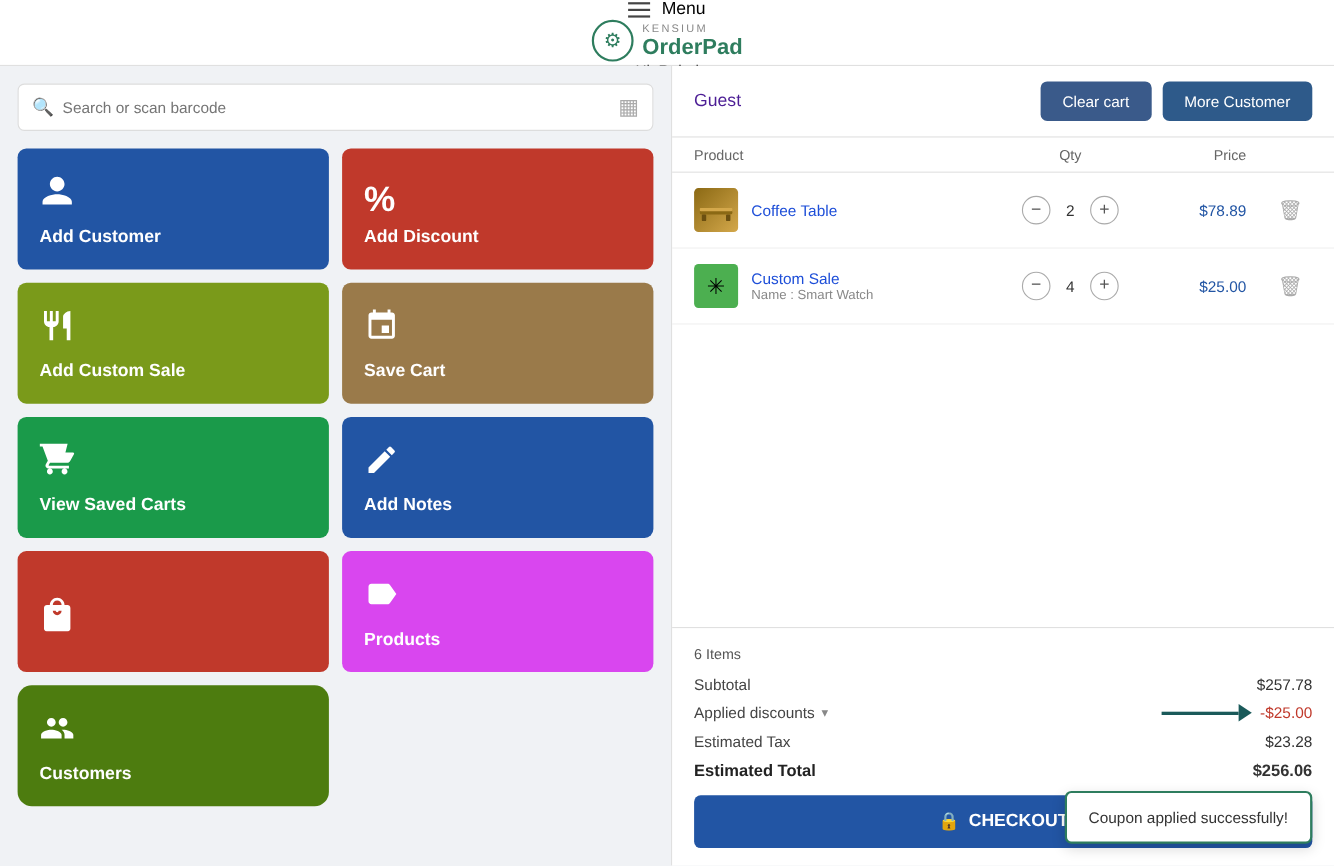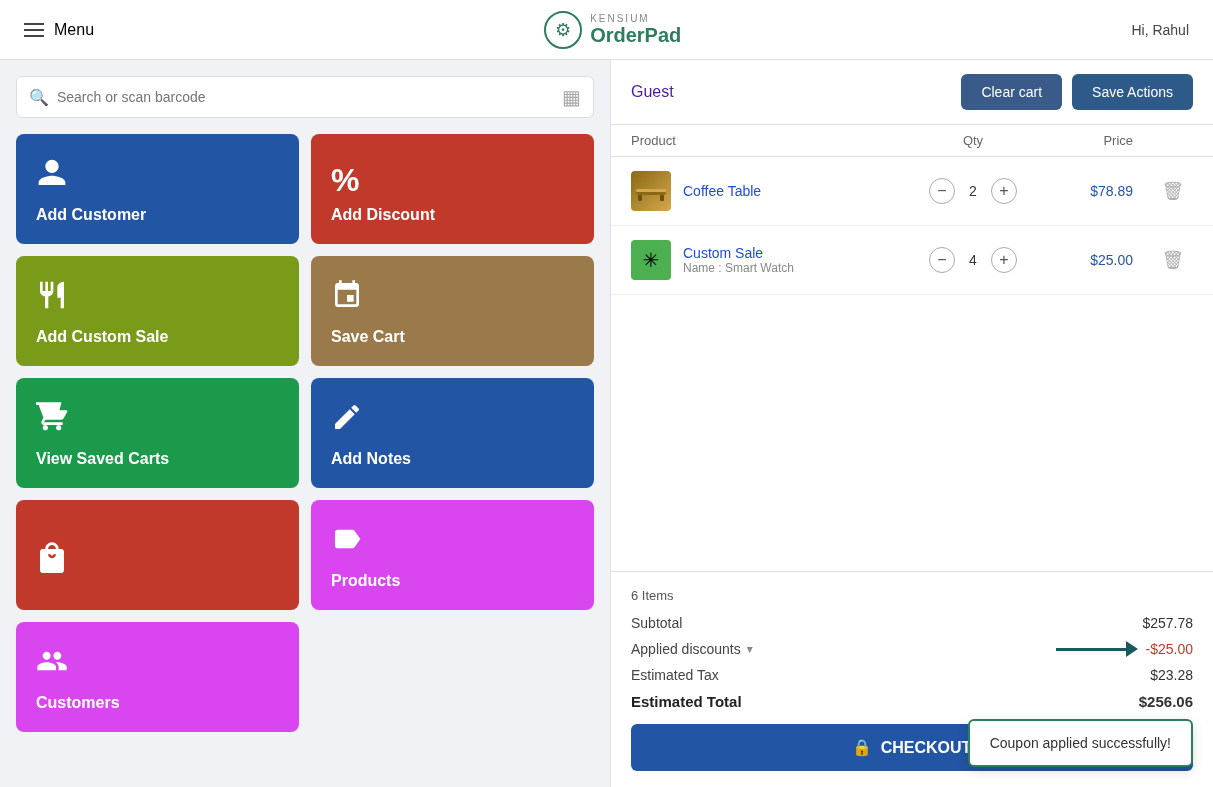--- a/index.html
+++ b/index.html
@@ -7,20 +7,21 @@
 
     
     .header {
       background: #fff;
       display: flex;
       align-items: center;
       justify-content: space-between;
       padding: 0 24px;
       height: 60px;
       border-bottom: 1px solid #e0e0e0;
+      flex-direction: column;
     }
     .header-left { display: flex; align-items: center; gap: 10px; cursor: pointer; }
     .header-menu-icon { display: flex; flex-direction: column; gap: 4px; cursor: pointer; }
     .header-menu-icon span { width: 20px; height: 2px; background: #444; display: block; }
     .header-center { display: flex; align-items: center; gap: 8px; }
     .logo-circle {
       width: 38px; height: 38px; border-radius: 50%; border: 2px solid #2e7d5e;
       display: flex; align-items: center; justify-content: center; color: #2e7d5e; font-size: 18px;
     }
     .logo-text { display: flex; flex-direction: column; line-height: 1.1; }
@@ -60,21 +61,21 @@
     .tile-label { font-size: 16px; font-weight: 600; }
 
     .tile-blue { background: #2255a4; }
     .tile-red { background: #c0392b; }
     .tile-olive { background: #7a9a1a; }
     .tile-brown { background: #9a7a4a; }
     .tile-green { background: #1a9a4a; }
     .tile-blue2 { background: #2255a4; }
     .tile-red2 { background: #c0392b; }
     .tile-olive2 { background: #d946ef; }
-    .tile-taupe { background: #d946ef; }
+    .tile-taupe { background: #4d7c0f; border-radius: 13px; }
 
     
     .right-panel {
       flex: 1;
       background: #fff;
       display: flex;
       flex-direction: column;
       border-left: 1px solid #e0e0e0;
     }
 
@@ -282,21 +283,21 @@
 
     </div>
   </div>
 
   <div class="right-panel">
 
     <div class="cart-header">
       <div class="cart-header-left">Guest</div>
       <div class="cart-header-right">
         <button class="btn-clear">Clear cart</button>
-        <button class="btn-more">Save Actions</button>
+        <button class="btn-more">More Customer</button>
       </div>
     </div>
 
     <div class="cart-table-header">
       <span>Product</span>
       <span style="text-align:center;">Qty</span>
       <span style="text-align:right;padding-right:20px;">Price</span>
       <span></span>
     </div>
 

